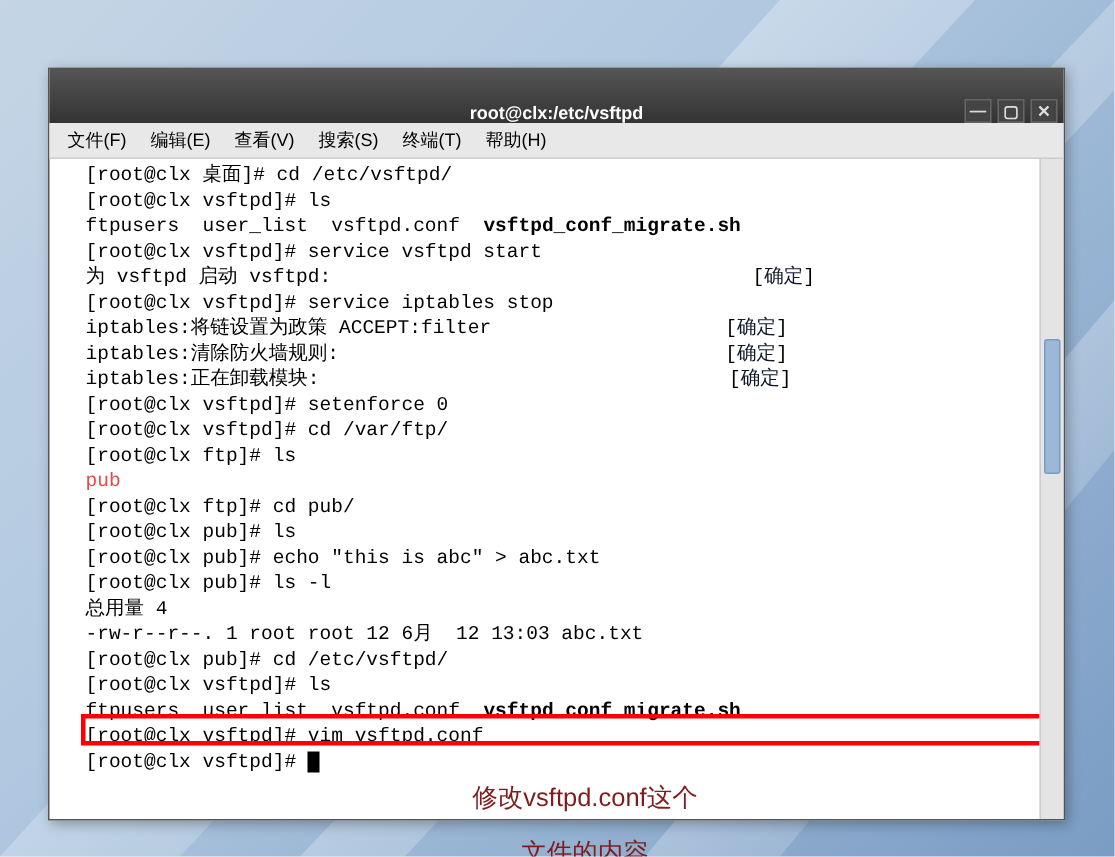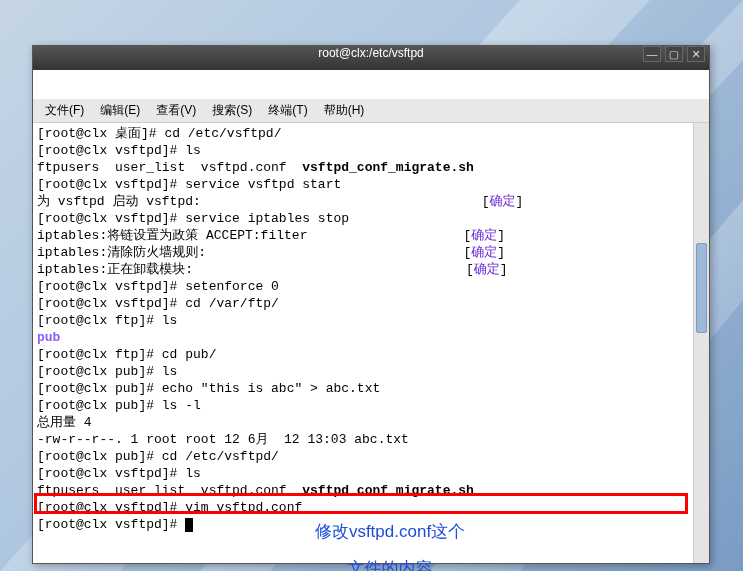--- a/index.html
+++ b/index.html
@@ -24,27 +24,27 @@
     top: 45px;
     left: 32px;
     width: 678px;
     background: #fff;
     border: 1px solid #555;
     box-shadow: 2px 2px 8px rgba(0,0,0,0.3);
   }
   .titlebar {
     background: linear-gradient(to bottom, #555, #333);
     color: #fff;
-    height: 24px;
+    height: 36px;
     display: flex;
-    align-items: flex-start;
+    align-items: flex-end;
     justify-content: center;
     position: relative;
     font-size: 12px;
-    font-weight: normal;
+    font-weight: bold;
   }
   .titlebar .title { text-align: center; }
   .win-controls {
     position: absolute;
     right: 4px;
     display: flex;
     gap: 4px;
   }
   .win-btn {
     width: 18px;
@@ -60,44 +60,44 @@
   }
   .menubar {
     height: 24px;
     background: #e8e8e8;
     border-bottom: 1px solid #ccc;
     display: flex;
     align-items: center;
     padding: 0 6px;
     gap: 4px;
     font-size: 12px;
-    margin-top: 29px;
   }
   .menu-item {
     padding: 2px 6px;
     cursor: pointer;
   }
   .terminal-wrap {
     display: flex;
+    padding-left: 20px;
   }
   .terminal {
     flex: 1;
     background: #fff;
     color: #000;
     font-family: "Courier New", monospace;
     font-size: 13px;
     line-height: 17px;
     padding: 2px 4px;
     white-space: pre;
     position: relative;
     min-height: 440px;
   }
-  .green { color: #6d28d9; }
+  .green { color: #0f172a; }
   .bgreen { color: #000000; font-weight: bold; }
-  .blue { color: #8b5cf6; font-weight: bold; }
+  .blue { color: #ef4444; font-weight: normal; }
   .scrollbar {
     width: 16px;
     background: #e4e4e4;
     position: relative;
     border-left: 1px solid #ccc;
   }
   .thumb {
     position: absolute;
     top: 120px;
     left: 2px;
@@ -108,21 +108,21 @@
     border-radius: 2px;
   }
   .redbox {
     position: absolute;
     border: 3px solid #ff0000;
     background: transparent;
     pointer-events: none;
   }
   .caption {
     position: absolute;
-    color: #1d4ed8;
+    color: #7f1d1d;
     font-size: 17px;
     text-align: center;
     width: 260px;
     left: 260px;
   }
   .cursor-block {
     display: inline-block;
     width: 8px;
     height: 14px;
     background: #000;

